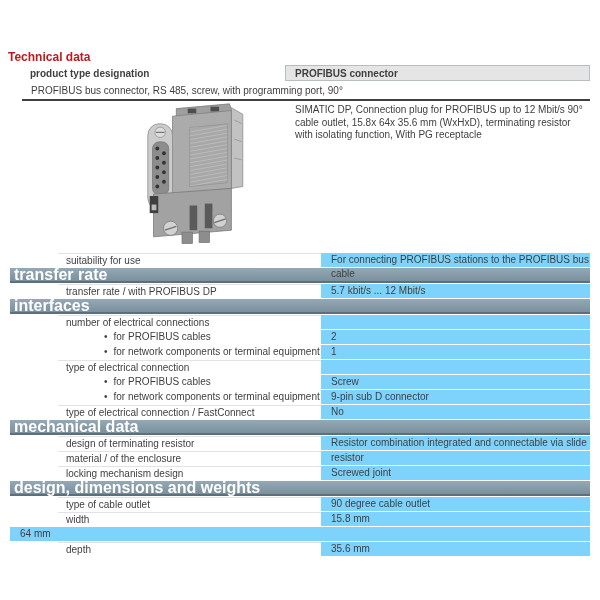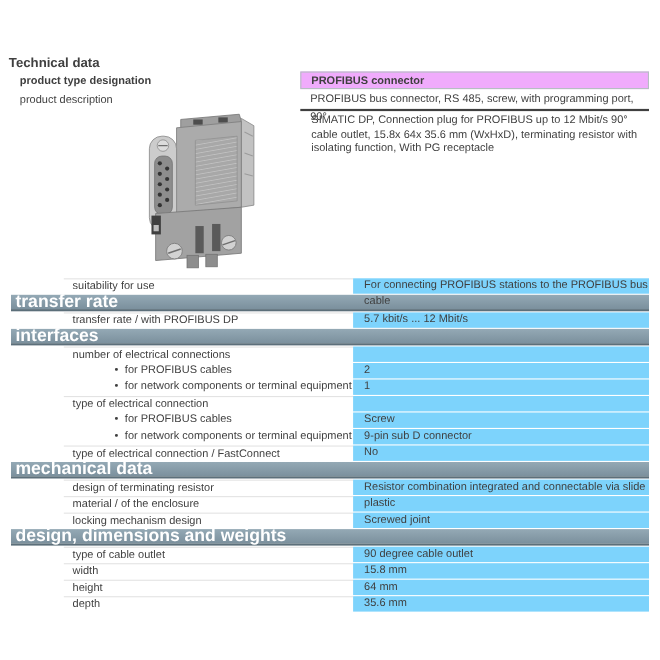--- a/index.html
+++ b/index.html
@@ -5,38 +5,38 @@
   html,body { margin:0; padding:0; }
   body {
     width:600px; height:600px; background:#ffffff;
     font-family:"Liberation Sans", sans-serif; color:#404040;
     overflow:hidden;
   }
   .page { position:relative; width:600px; height:600px; overflow:hidden; }
 
   .heading {
     position:absolute; left:8px; top:50px; margin:0;
-    font-size:12px; font-weight:bold; color:#404040;
+    font-size:12px; font-weight:bold; color:#b91c1c;
   }
 
   .table { position:absolute; left:10px; top:65px; width:580px; }
 
   
-  .intro { position:relative; height:188px; }
+  .intro { position:relative; height:188px;margin-left:12px; }
   .introrow { display:flex; height:18px; }
   .introrow .lbl {
     width:263px; box-sizing:border-box; padding-left:8px;
     font-size:10px; line-height:17px; color:#3f3f3f;
   }
   .introrow .val {
     flex:1; font-size:10px; line-height:16px; box-sizing:border-box;
     padding-left:9px; color:#3f3f3f;
   }
   .bold { font-weight:bold; }
-  .val.box { border:1px solid #b6bec3; background:#f0abfc; height:16px; }
+  .val.box { border:1px solid #b6bec3; background:#e5e5e5; height:16px; }
   .val.line { border-bottom:2px solid #404040; background:#fff; }
   .para {
     margin-left:263px; box-sizing:border-box; padding:3px 4px 0 10px;
     font-size:10px; line-height:12.5px; color:#3f3f3f;
   }
   .product-img { position:absolute; left:118px; top:36px; }
 
   
   .bar {
     height:13px; line-height:13px; padding-left:4px;
@@ -67,21 +67,20 @@
   <div class="table">
 
     <div class="intro">
 
       <div class="introrow">
         <div class="lbl bold">product type designation</div>
         <div class="val box bold">PROFIBUS connector</div>
       </div>
 
       <div class="introrow">
-        <div class="lbl">product description</div>
         <div class="val line">PROFIBUS bus connector, RS 485, screw, with programming port, 90°</div>
       </div>
 
       <div class="para">SIMATIC DP, Connection plug for PROFIBUS up to 12 Mbit/s 90° cable outlet, 15.8x 64x 35.6 mm (WxHxD), terminating resistor with isolating function, With PG receptacle</div>
 
       <svg class="product-img" width="122" height="152" viewBox="0 0 120 160" aria-hidden="true">
         <defs>
           <pattern id="hatch" width="4" height="4" patternUnits="userSpaceOnUse" patternTransform="rotate(80)">
             <rect width="4" height="4" fill="#a8a8a8"></rect>
             <line x1="0" y1="0" x2="0" y2="4" stroke="#c4c4c4" stroke-width="1.4"></line>
@@ -171,38 +170,37 @@
       <div class="val">No</div>
     </div>
 
     <div class="bar">mechanical data</div>
     <div class="row plain">
       <div class="lbl">design of terminating resistor</div>
       <div class="val">Resistor combination integrated and connectable via slide switch</div>
     </div>
     <div class="row plain">
       <div class="lbl">material / of the enclosure</div>
-      <div class="val">plastic</div>
+      <div class="val">resistor</div>
     </div>
     <div class="row plain">
       <div class="lbl">locking mechanism design</div>
       <div class="val">Screwed joint</div>
     </div>
 
     <div class="bar">design, dimensions and weights</div>
     <div class="row plain">
       <div class="lbl">type of cable outlet</div>
       <div class="val">90 degree cable outlet</div>
     </div>
     <div class="row plain">
       <div class="lbl">width</div>
       <div class="val">15.8 mm</div>
     </div>
     <div class="row plain">
-      <div class="lbl">height</div>
       <div class="val">64 mm</div>
     </div>
     <div class="row plain">
       <div class="lbl">depth</div>
       <div class="val">35.6 mm</div>
     </div>
 
   </div>
 </div>
 

